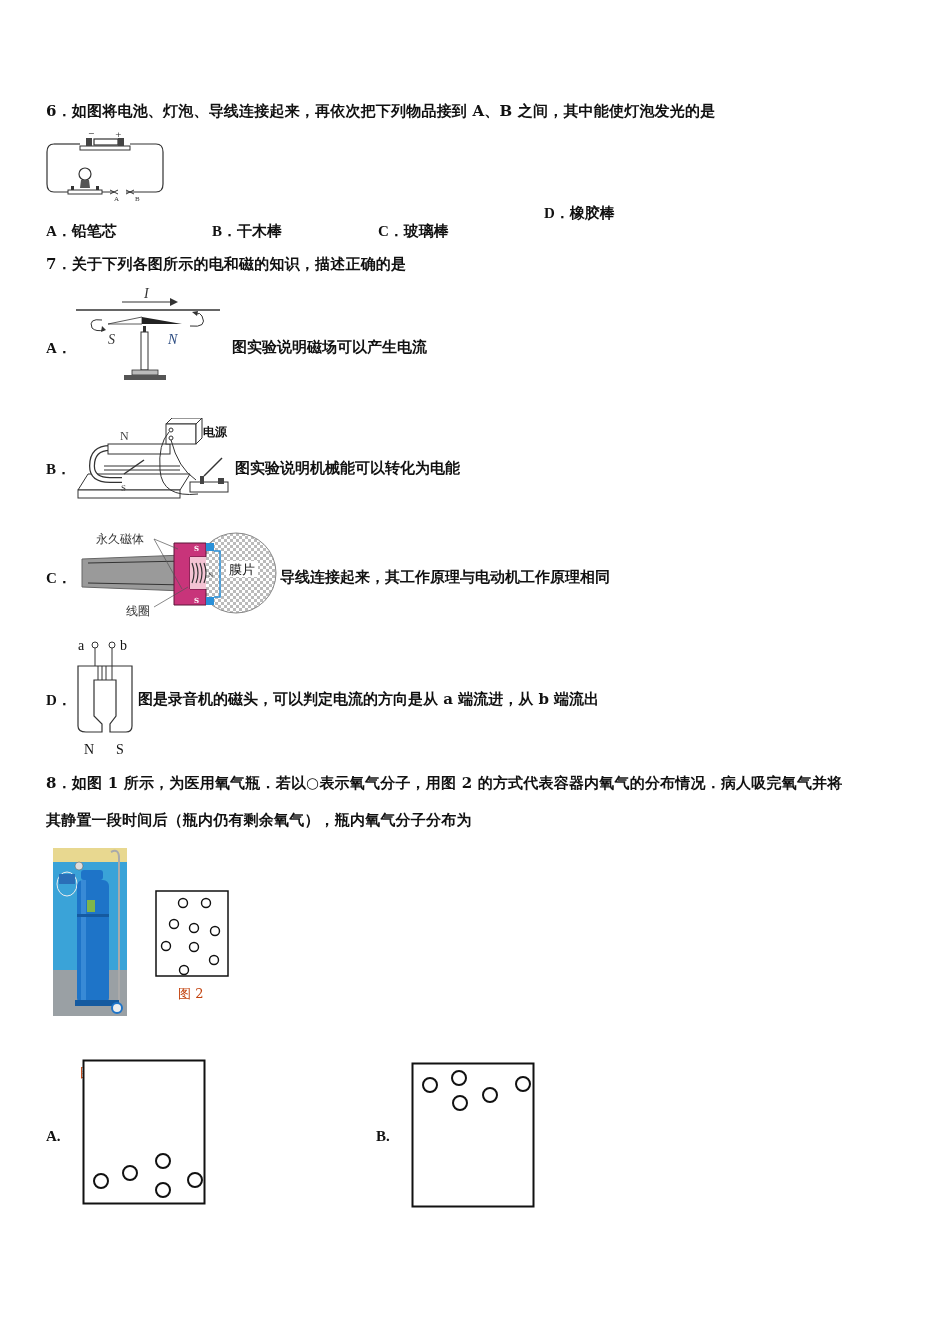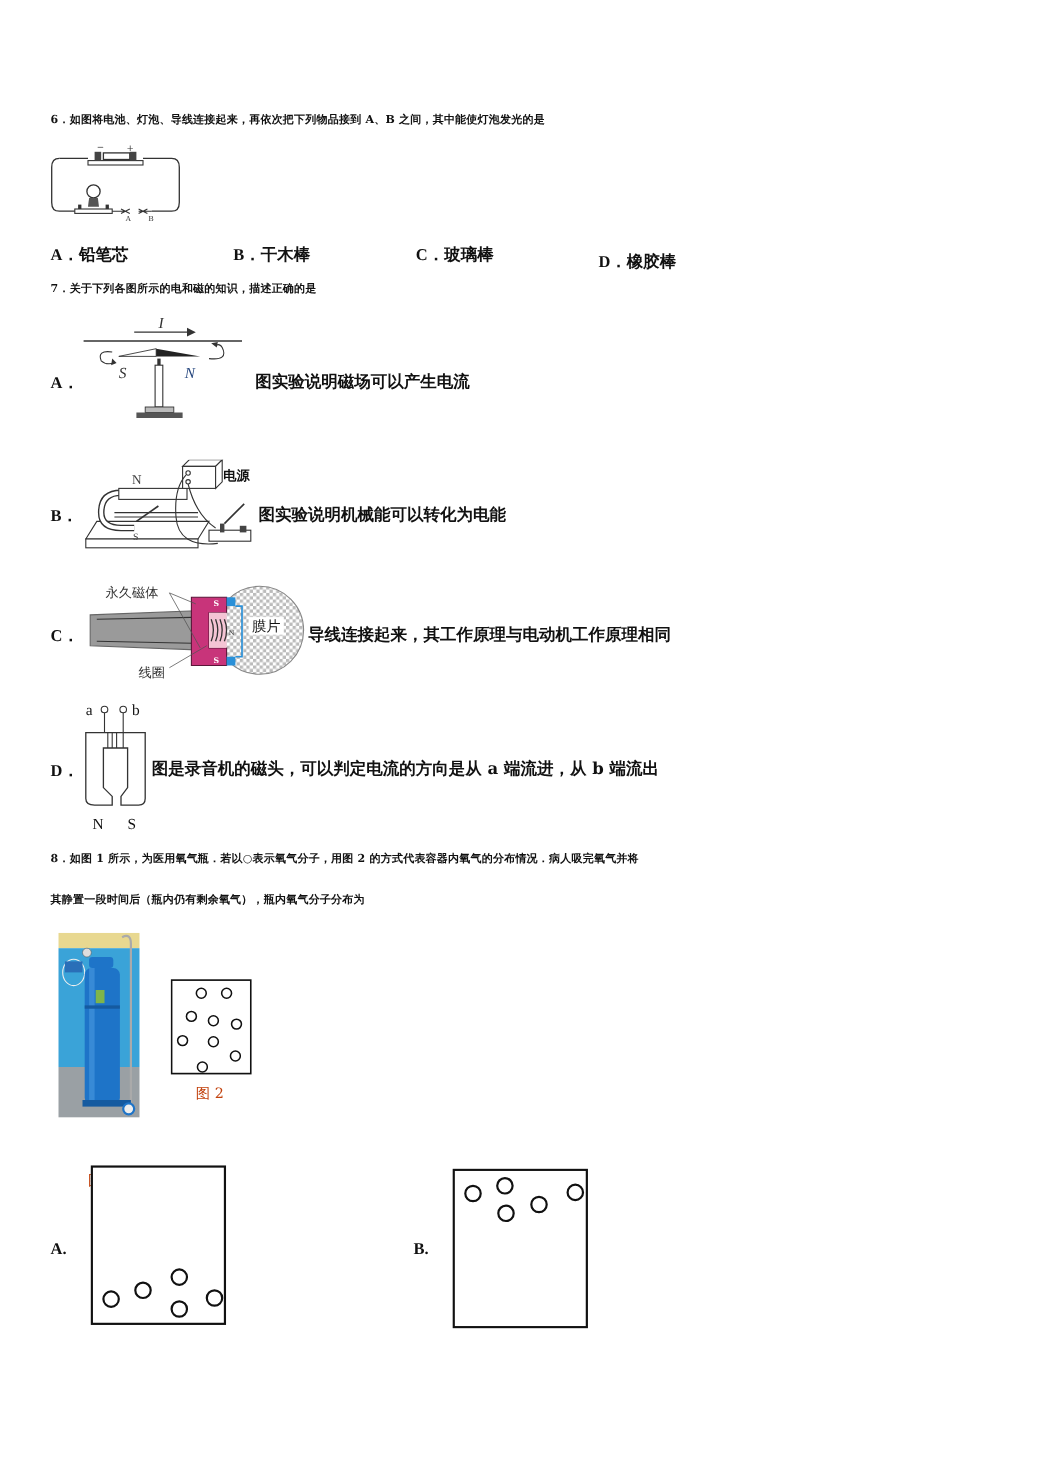--- a/index.html
+++ b/index.html
@@ -1,19 +1,19 @@
 <!DOCTYPE html>
 <html><head>
 <meta charset="utf-8">
 <style>
   * { box-sizing: border-box; margin: 0; padding: 0; }
   html, body { width: 950px; height: 1344px; background: #ffffff; }
   body { position: relative; font-family: "DejaVu Serif", "Liberation Serif", serif; color: #111; overflow: hidden; }
   .abs { position: absolute; }
-  .q-text { font-size: 10px; font-weight: bold; white-space: nowrap; letter-spacing: 0.2px; }
+  .q-text { font-size: 15px; font-weight: bold; white-space: nowrap; letter-spacing: 0.2px; }
   .opt-label { font-family: "Liberation Serif", serif; font-weight: bold; font-size: 15px; }
   .opt-text { font-size: 15px; font-weight: bold; white-space: nowrap; }
   .caption { font-size: 13px; color: #c2410c; font-family: "DejaVu Serif", serif; }
   svg { display: block; }
   .fig-label { font-family: "Liberation Serif", serif; }
 </style>
 </head>
 <body>
 
 <div class="abs q-text" style="left:46px; top:102px;">6．如图将电池、灯泡、导线连接起来，再依次把下列物品接到 A、B 之间，其中能使灯泡发光的是</div>
@@ -47,21 +47,21 @@
 
 <div class="abs" style="left:46px; top:221px;">
   <span class="opt-label">A．</span><span class="opt-text">铅笔芯</span>
 </div>
 <div class="abs" style="left:212px; top:221px;">
   <span class="opt-label">B．</span><span class="opt-text">干木棒</span>
 </div>
 <div class="abs" style="left:378px; top:221px;">
   <span class="opt-label">C．</span><span class="opt-text">玻璃棒</span>
 </div>
-<div class="abs" style="left:544px; top:228px;">
+<div class="abs" style="left:544px; top:203px;">
   <span class="opt-label">D．</span><span class="opt-text">橡胶棒</span>
 </div>
 
 <div class="abs q-text" style="left:46px; top:255px;">7．关于下列各图所示的电和磁的知识，描述正确的是</div>
 
 <div class="abs" style="left:46px; top:338px;">
   <span class="opt-label">A．</span>
 </div>
 <div class="abs" style="left:74px; top:284px;">
   <svg width="146" height="100" viewBox="0 0 146 100">

